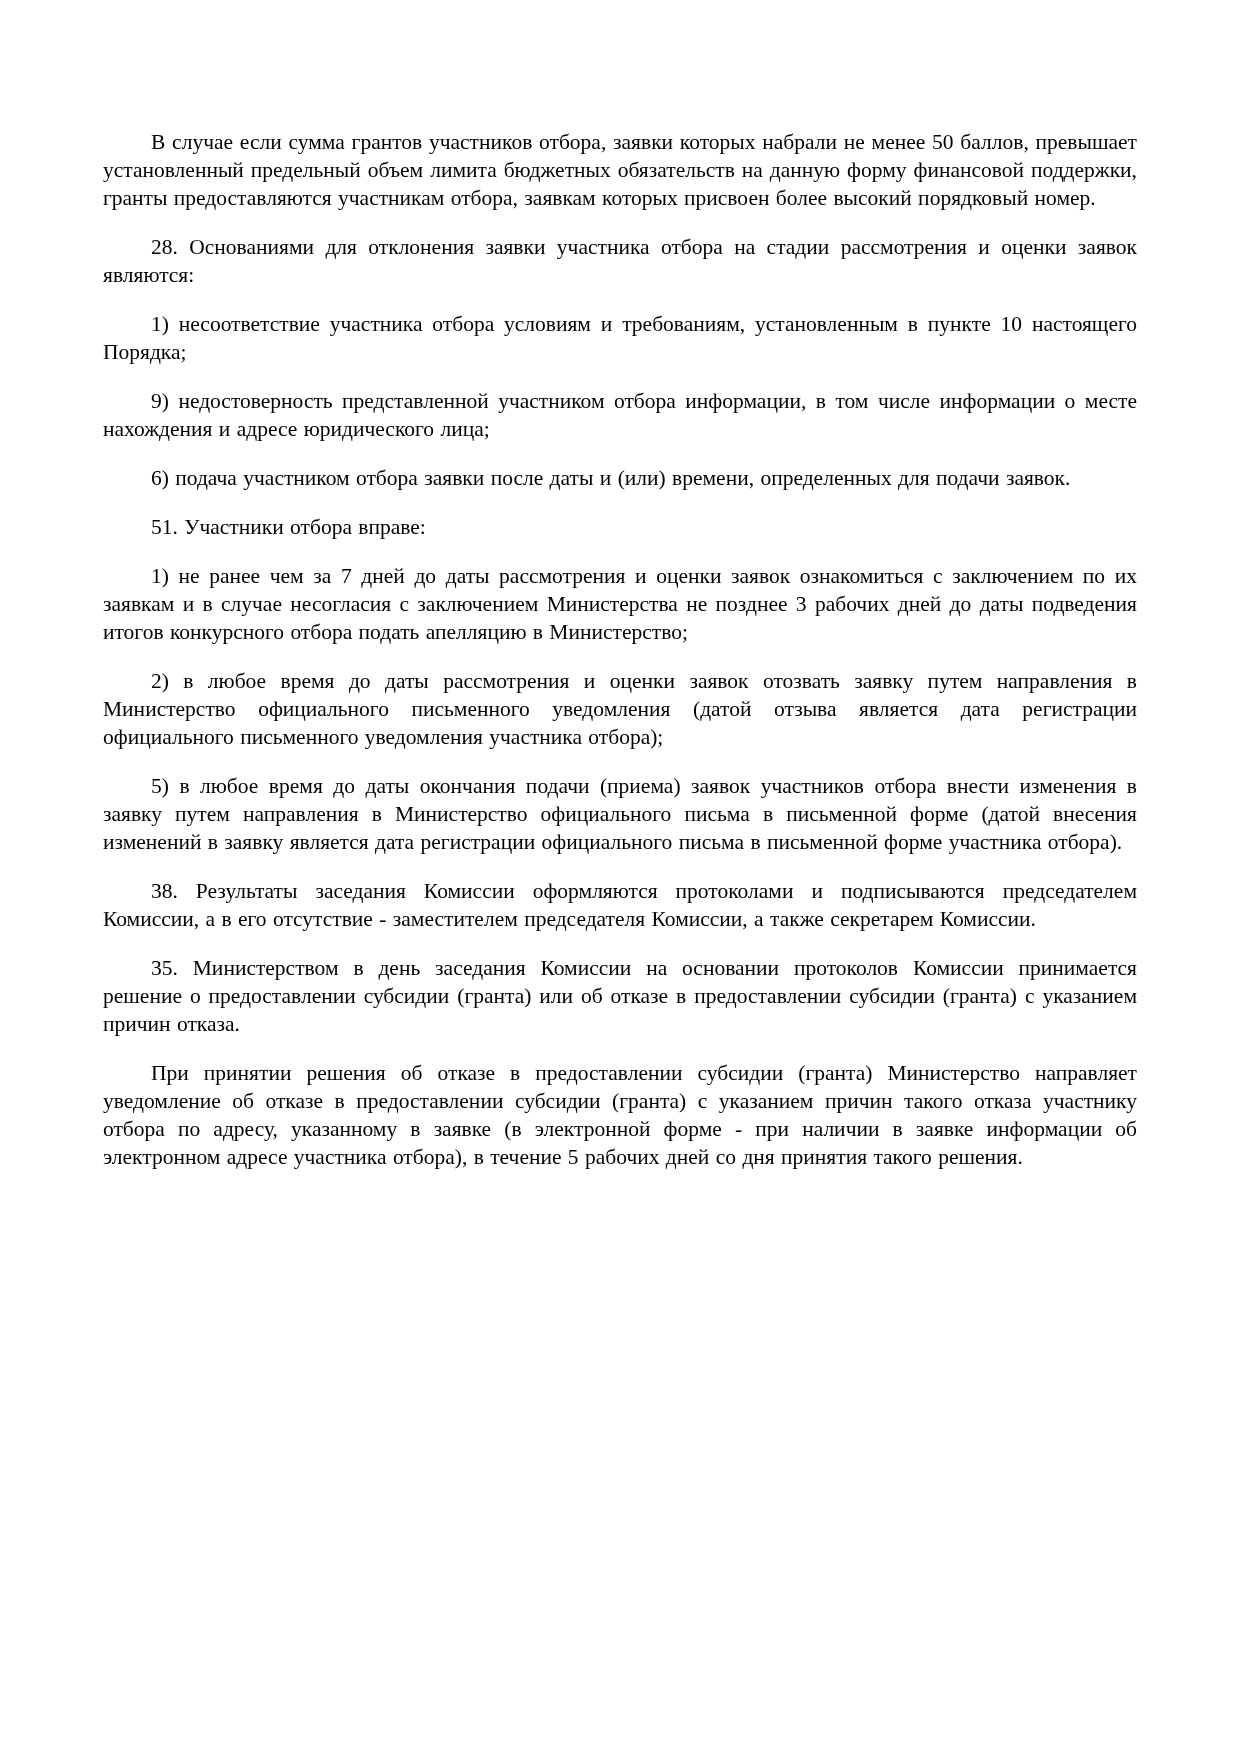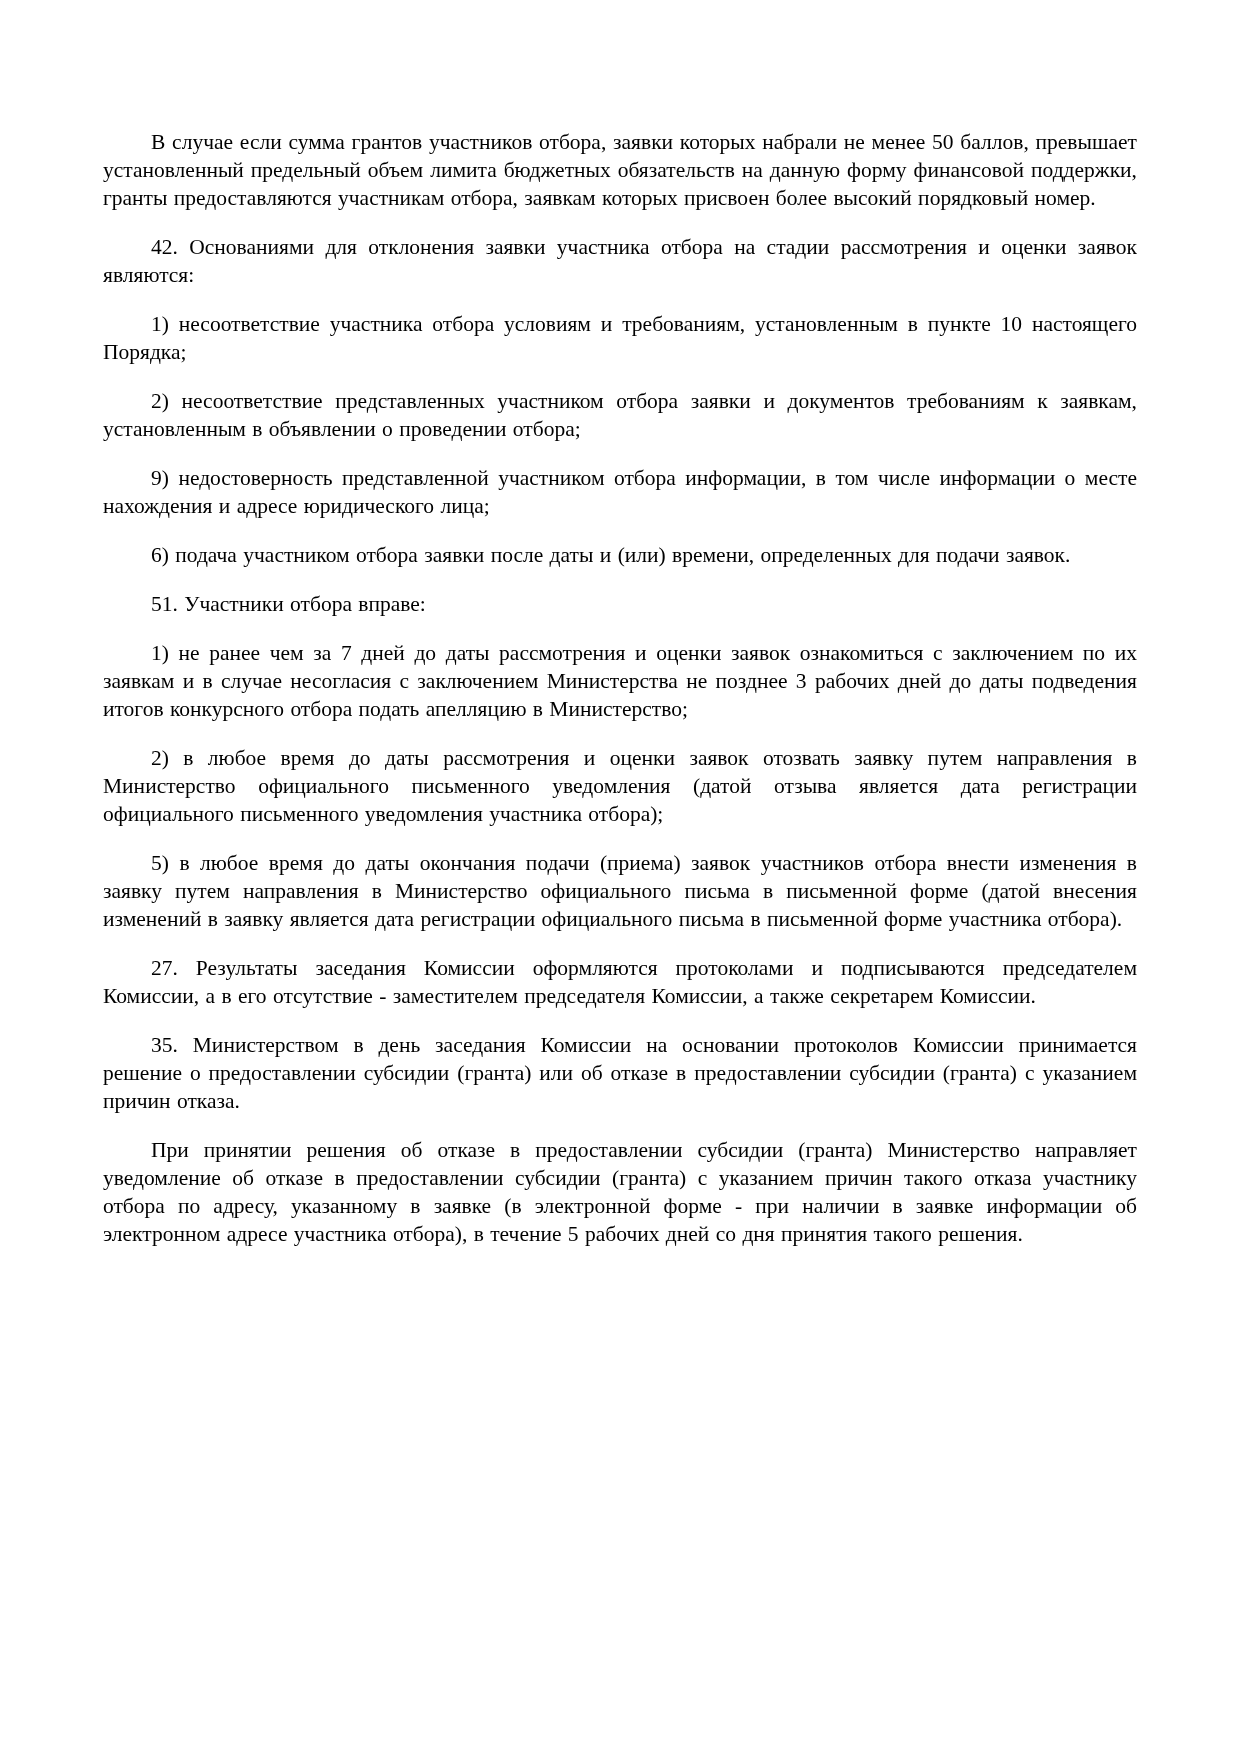--- a/index.html
+++ b/index.html
@@ -26,26 +26,25 @@
     margin: 0 0 21px 0;
     word-spacing: 1px;
   }
 </style>
 </head>
 <body>
 
 <div class="page">
   <div class="doc">
     <p>В случае если сумма грантов участников отбора, заявки которых набрали не менее 50 баллов, превышает установленный предельный объем лимита бюджетных обязательств на данную форму финансовой поддержки, гранты предоставляются участникам отбора, заявкам которых присвоен более высокий порядковый номер.</p>
-    <p>42. Основаниями для отклонения заявки участника отбора на стадии рассмотрения и оценки заявок являются:</p>
+    <p>28. Основаниями для отклонения заявки участника отбора на стадии рассмотрения и оценки заявок являются:</p>
     <p>1) несоответствие участника отбора условиям и требованиям, установленным в пункте 10 настоящего Порядка;</p>
-    <p>2) несоответствие представленных участником отбора заявки и документов требованиям к заявкам, установленным в объявлении о проведении отбора;</p>
     <p>9) недостоверность представленной участником отбора информации, в том числе информации о месте нахождения и адресе юридического лица;</p>
     <p>6) подача участником отбора заявки после даты и (или) времени, определенных для подачи заявок.</p>
     <p>51. Участники отбора вправе:</p>
     <p>1) не ранее чем за 7 дней до даты рассмотрения и оценки заявок ознакомиться с заключением по их заявкам и в случае несогласия с заключением Министерства не позднее 3 рабочих дней до даты подведения итогов конкурсного отбора подать апелляцию в Министерство;</p>
     <p>2) в любое время до даты рассмотрения и оценки заявок отозвать заявку путем направления в Министерство официального письменного уведомления (датой отзыва является дата регистрации официального письменного уведомления участника отбора);</p>
     <p>5) в любое время до даты окончания подачи (приема) заявок участников отбора внести изменения в заявку путем направления в Министерство официального письма в письменной форме (датой внесения изменений в заявку является дата регистрации официального письма в письменной форме участника отбора).</p>
-    <p>27. Результаты заседания Комиссии оформляются протоколами и подписываются председателем Комиссии, а в его отсутствие - заместителем председателя Комиссии, а также секретарем Комиссии.</p>
+    <p>38. Результаты заседания Комиссии оформляются протоколами и подписываются председателем Комиссии, а в его отсутствие - заместителем председателя Комиссии, а также секретарем Комиссии.</p>
     <p>35. Министерством в день заседания Комиссии на основании протоколов Комиссии принимается решение о предоставлении субсидии (гранта) или об отказе в предоставлении субсидии (гранта) с указанием причин отказа.</p>
     <p>При принятии решения об отказе в предоставлении субсидии (гранта) Министерство направляет уведомление об отказе в предоставлении субсидии (гранта) с указанием причин такого отказа участнику отбора по адресу, указанному в заявке (в электронной форме - при наличии в заявке информации об электронном адресе участника отбора), в течение 5 рабочих дней со дня принятия такого решения.</p>
   </div>
 </div>
 
 </body></html>

